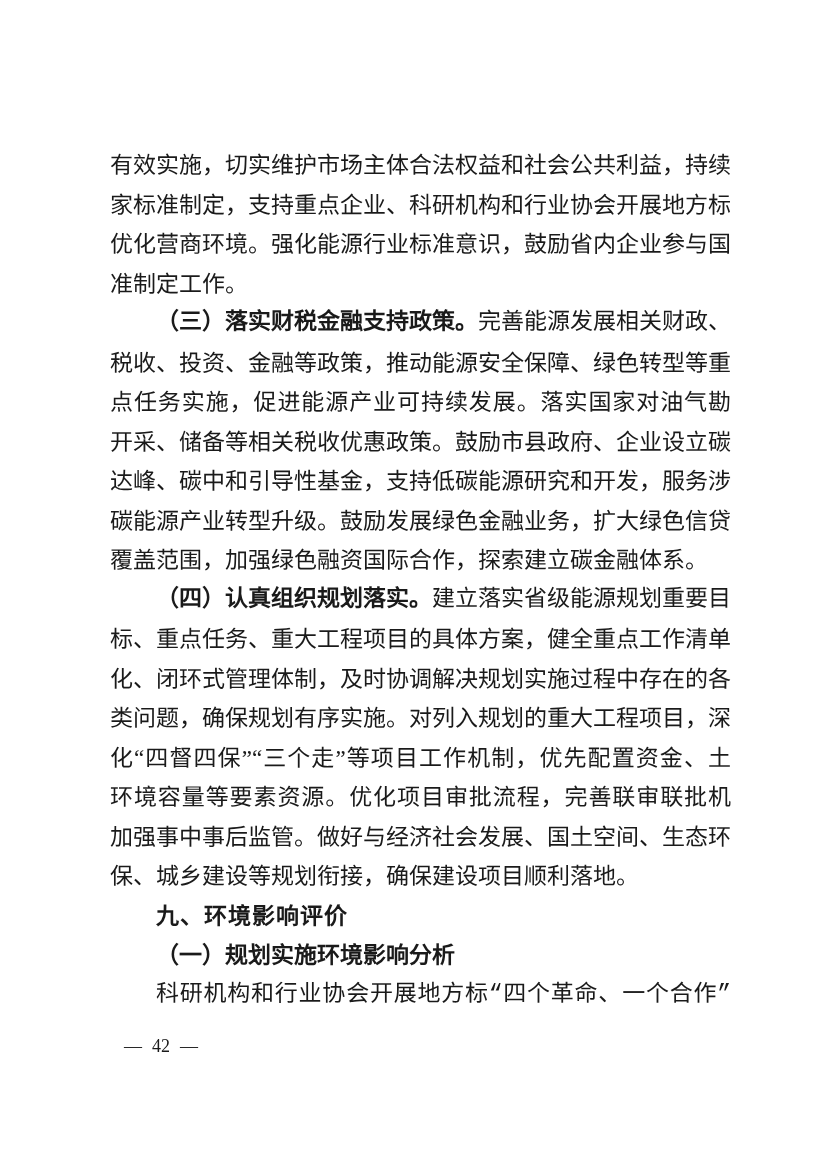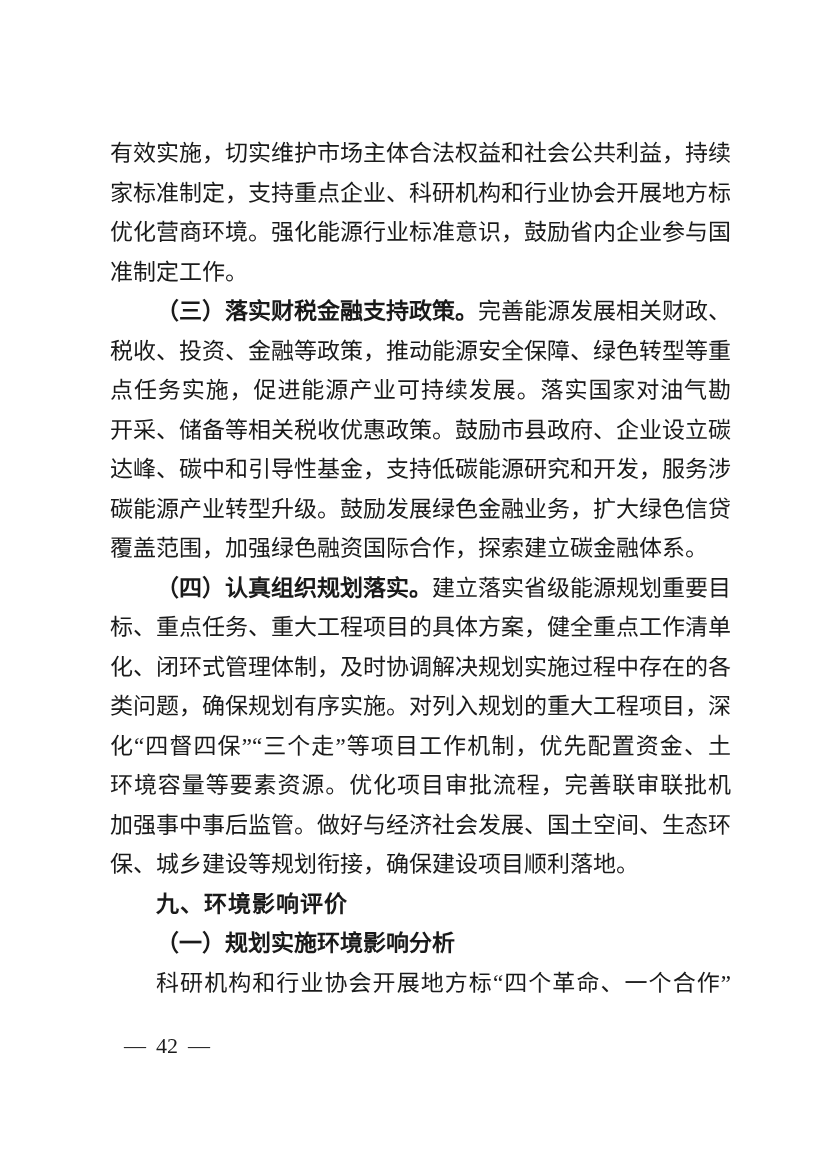--- a/index.html
+++ b/index.html
@@ -12,39 +12,40 @@
     width: 826px;
     height: 1169px;
     background: #ffffff;
     overflow: hidden;
     font-family: "Liberation Serif", serif;
     color: #1a1a1a;
   }
   .text-block {
     position: absolute;
     left: 110px;
-    top: 134px;
+    top: 146px;
     width: 621px;
   }
   .line {
     height: 39.5px;
     line-height: 39.5px;
     font-size: 23px;
     text-align: justify;
     text-align-last: justify;
     text-justify: inter-character;
     overflow: hidden;
     white-space: normal;
   }
   .line.end {
     text-align: center;
     text-align-last: left;
   }
   .line.indent {
     text-indent: 46px;
+    font-family: Liberation Mono, monospace;
   }
   .lead {
     font-weight: 700;
   }
   .line.h-major {
     font-family: "Liberation Sans", sans-serif;
     font-weight: 700;
     text-align: center;
     text-align-last: left;
     text-indent: 46px;
@@ -53,21 +54,21 @@
   .line.h-sub {
     font-weight: 700;
     text-align: right;
     text-align-last: left;
     text-indent: 46px;
   }
   .footer {
     position: absolute;
     left: 124px;
     top: 1032px;
-    font-size: 22px;
+    font-size: 18px;
     line-height: 28px;
     color: #1a1a1a;
   }
   .footer .num {
     margin: 0 10px;
   }
 </style>
 </head>
 <body>
 

